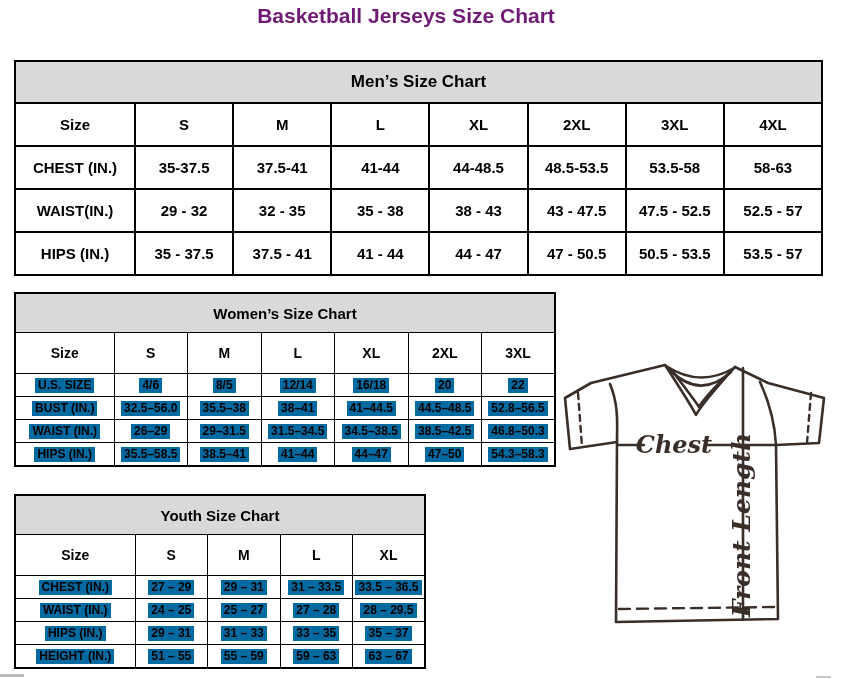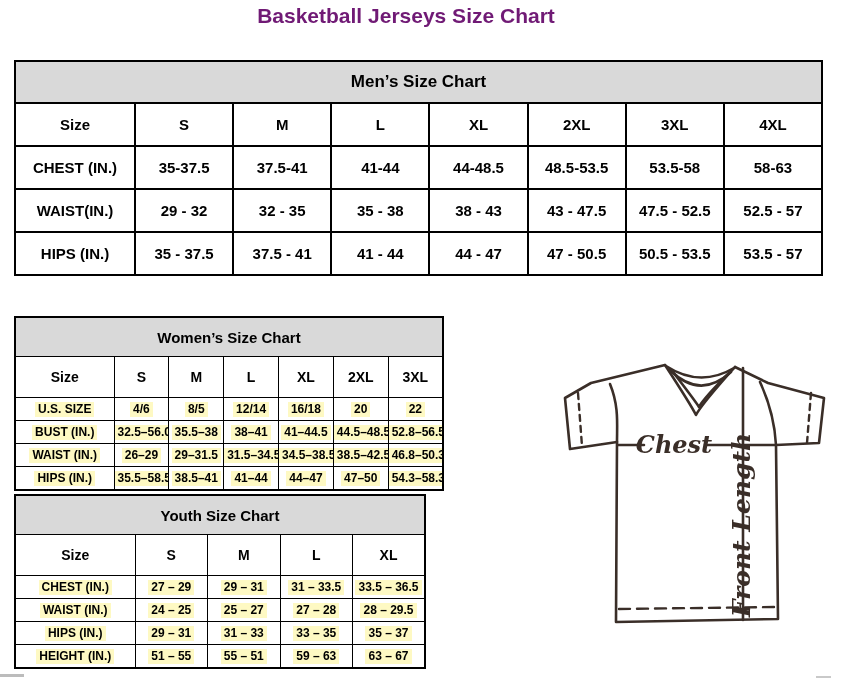--- a/index.html
+++ b/index.html
@@ -28,23 +28,23 @@
   #mens{left:14px;top:60px;width:809px;}
   #mens td{border-width:2px;font-weight:bold;font-size:15px;}
   #mens tr.band td{font-size:17px;height:40px;}
   #mens tr.sizes td{height:41px;}
   #mens tr.data td{height:41px;}
 
   
   table.small tr.band td{font-size:15px;height:38px;}
   table.small tr.sizes td{font-size:14px;font-weight:bold;height:40px;}
   table.small tr.data td{font-size:12px;font-weight:bold;height:22px;}
-  #womens{left:14px;top:316px;width:430px;}
+  #womens{left:14px;top:292px;width:542px;}
   #youth{left:14px;top:494px;width:412px;}
-  table.small tr.data .hl{background:#fef9c3;padding:0 3px;display:inline-block;line-height:1.25;}
+  table.small tr.data .hl{background:#0369a1;padding:0 3px;display:inline-block;line-height:1.25;}
 
   
   #jersey{position:absolute;left:553px;top:352px;width:290px;height:330px;color:#3a2e28;}
   #jersey text{
     font-family:"DejaVu Serif","Liberation Serif",serif;
     font-style:italic;font-weight:bold;fill:currentColor;
   }
 
   .scroll-frag{position:absolute;}
 </style>
@@ -211,21 +211,21 @@
         <tr class="data">
           <td><span class="hl">HIPS (IN.)</span></td>
           <td><span class="hl">29 – 31</span></td>
           <td><span class="hl">31 – 33</span></td>
           <td><span class="hl">33 – 35</span></td>
           <td><span class="hl">35 – 37</span></td>
         </tr>
         <tr class="data">
           <td><span class="hl">HEIGHT (IN.)</span></td>
           <td><span class="hl">51 – 55</span></td>
-          <td><span class="hl">55 – 51</span></td>
+          <td><span class="hl">55 – 59</span></td>
           <td><span class="hl">59 – 63</span></td>
           <td><span class="hl">63 – 67</span></td>
         </tr>
       </tbody>
     </table>
 
   <svg id="jersey" viewBox="0 0 290 330" style="color: rgb(58, 46, 40);">
     <g fill="none" stroke="currentColor" stroke-width="2.6" stroke-linejoin="round" stroke-linecap="round">
 
       <path d="M112,13 L38,31 L12,46 L17,97 L64,90 L63,270 L225,267 L223,93 L266,91 L271,46 L215,31 L182,15"></path>

